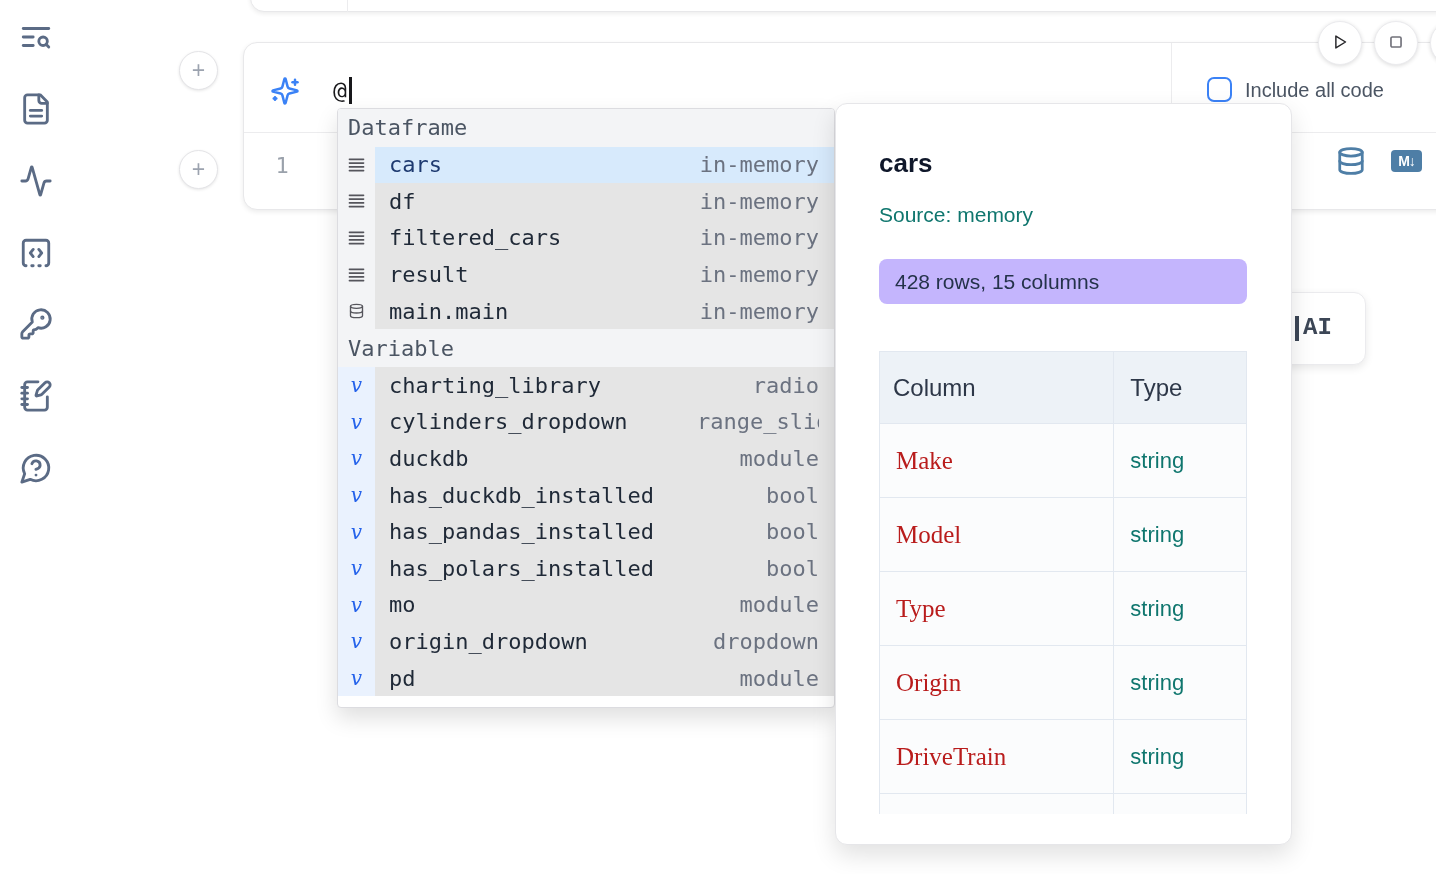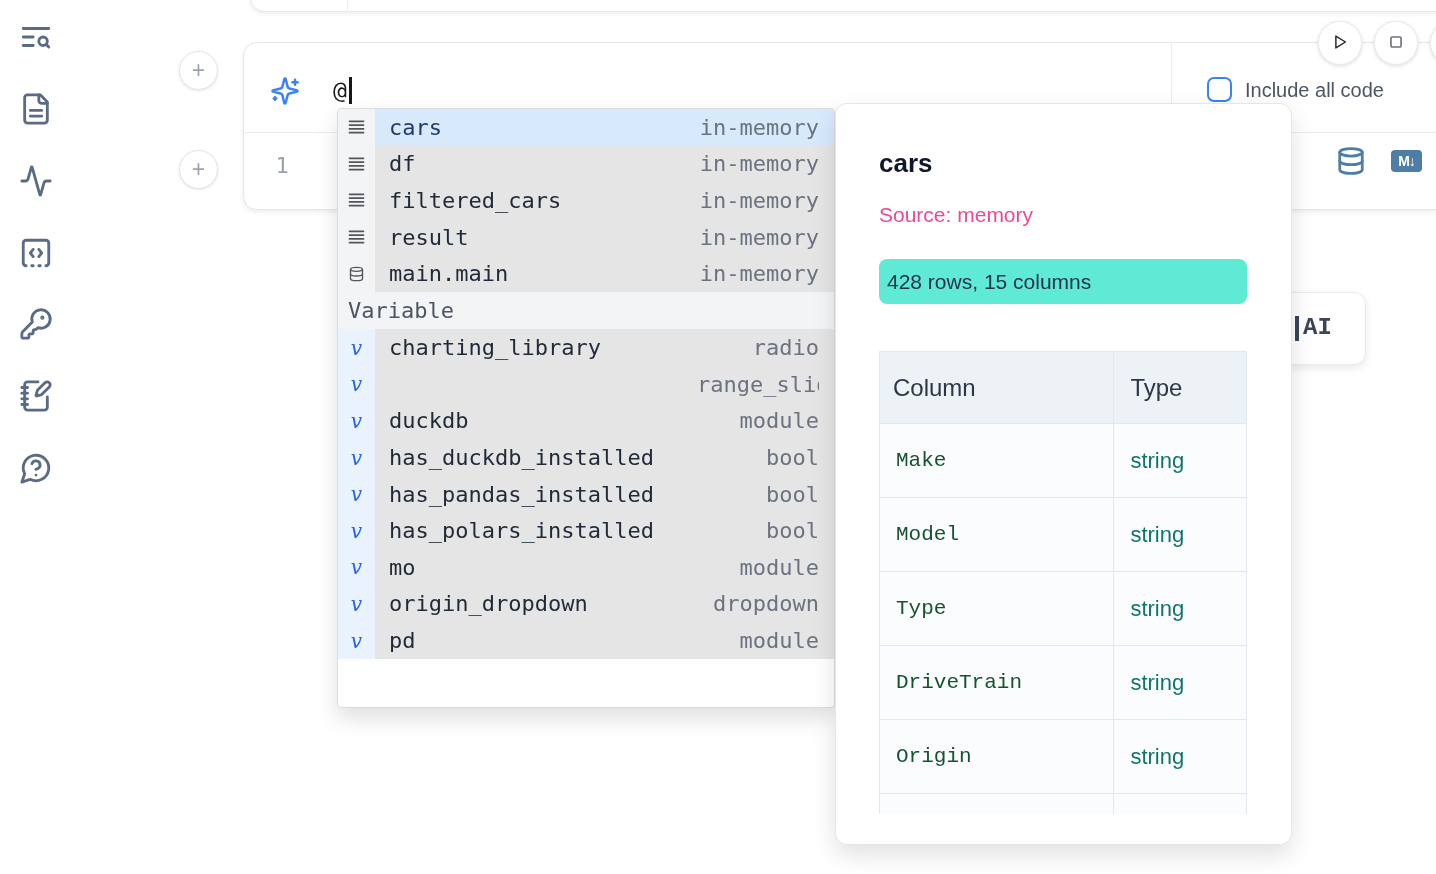--- a/index.html
+++ b/index.html
@@ -102,32 +102,32 @@
   .ac-name { margin-left:14px; color:#1f2937; white-space:pre; }
   .ac-type { margin-left:auto; color:#6b7280; white-space:pre; overflow:hidden; max-width:122px; text-align:left; flex:none; }
 
   
   .preview {
     position:absolute; left:835px; top:103px; width:457px; height:742px;
     background:#fff; border:1px solid #e6e6e9; border-radius:12px;
     box-shadow:0 10px 25px rgba(0,0,0,.12); z-index:5;
   }
   .pv-title { position:absolute; left:43px; top:44px; font-size:26px; font-weight:bold; color:#0f172a; }
-  .pv-source { position:absolute; left:43px; top:99px; font-size:21px; color:#ec4899; }
+  .pv-source { position:absolute; left:43px; top:99px; font-size:21px; color:#0f766e; }
   .pv-pill {
     position:absolute; left:43px; top:155px; width:368px; height:45px;
-    background:#5eead4; border-radius:8px; display:flex; align-items:center;
-    padding-left:8px; font-size:21px; color:#24324a;
+    background:#c4b5fd; border-radius:8px; display:flex; align-items:center;
+    padding-left:16px; font-size:21px; color:#24324a;
   }
   .pv-tablewrap { position:absolute; left:43px; top:247px; width:370px; height:463px; overflow:hidden; }
   .pv-table { border-collapse:collapse; width:368px; }
   .pv-table th, .pv-table td { border:1px solid #e2e8f0; padding:0 0 0 16px; text-align:left; font-weight:normal; }
   .pv-table th { height:72px; background:#edf2f7; font-size:24px; color:#2d3748; }
   .pv-table td { height:74px; background:#fbfcfd; }
-  .pv-table td.col-name { width:235px; font-family:Liberation Mono, monospace; font-size:21px; color:#14532d; }
+  .pv-table td.col-name { width:235px; font-family:Liberation Serif, serif; font-size:25px; color:#b91c1c; }
   .pv-table td.col-type { width:133px; font-size:22px; color:#0f766e; }
   .pv-table th.th-col { width:235px;padding-left:13px; }
 </style>
 </head>
 <body>
 
 <nav class="sidebar">
   <button class="sb-btn" style="top:17px">
     <span><svg viewBox="0 0 24 24" fill="none" stroke="currentColor" stroke-width="2" stroke-linecap="round" stroke-linejoin="round" width="34" height="34">
           <path d="M21 6H3"></path>
@@ -232,20 +232,21 @@
       </svg></span>
 </button>
 <button class="run-circle" style="left:1430px"></button>
 
 <div class="ai-card">
   <span class="clip-bar"></span>
   <span class="ai-label">AI</span>
 </div>
 
 <div class="ac-popup" id="ac-popup">
+    <div class="ac-header">Dataframe</div>
     <div class="ac-item selected">
       <span class="ac-gutter">
         <svg viewBox="0 0 18 16" fill="none" stroke="currentColor" stroke-width="1.7" stroke-linecap="round">
           <path d="M1.5 2h15M1.5 6h15M1.5 10h15M1.5 14h15"></path>
         </svg>
       </span>
       <span class="ac-name">cars</span>
       <span class="ac-type">in-memory</span>
     </div>
     <div class="ac-item">
@@ -291,20 +292,21 @@
       <span class="ac-gutter var-gutter">
         <span class="var-glyph">v</span>
       </span>
       <span class="ac-name">charting_library</span>
       <span class="ac-type">radio</span>
     </div>
     <div class="ac-item">
       <span class="ac-gutter var-gutter">
         <span class="var-glyph">v</span>
       </span>
+      <span class="ac-name">cylinders_dropdown</span>
       <span class="ac-type">range_slider</span>
     </div>
     <div class="ac-item">
       <span class="ac-gutter var-gutter">
         <span class="var-glyph">v</span>
       </span>
       <span class="ac-name">duckdb</span>
       <span class="ac-type">module</span>
     </div>
     <div class="ac-item">
@@ -370,25 +372,25 @@
           </tr>
           <tr>
             <td class="col-name">Model</td>
             <td class="col-type">string</td>
           </tr>
           <tr>
             <td class="col-name">Type</td>
             <td class="col-type">string</td>
           </tr>
           <tr>
+            <td class="col-name">Origin</td>
+            <td class="col-type">string</td>
+          </tr>
+          <tr>
             <td class="col-name">DriveTrain</td>
-            <td class="col-type">string</td>
-          </tr>
-          <tr>
-            <td class="col-name">Origin</td>
             <td class="col-type">string</td>
           </tr>
           <tr>
             <td class="col-name"></td>
             <td class="col-type"></td>
           </tr>
         </tbody>
     </table>
   </div>
 </div>

